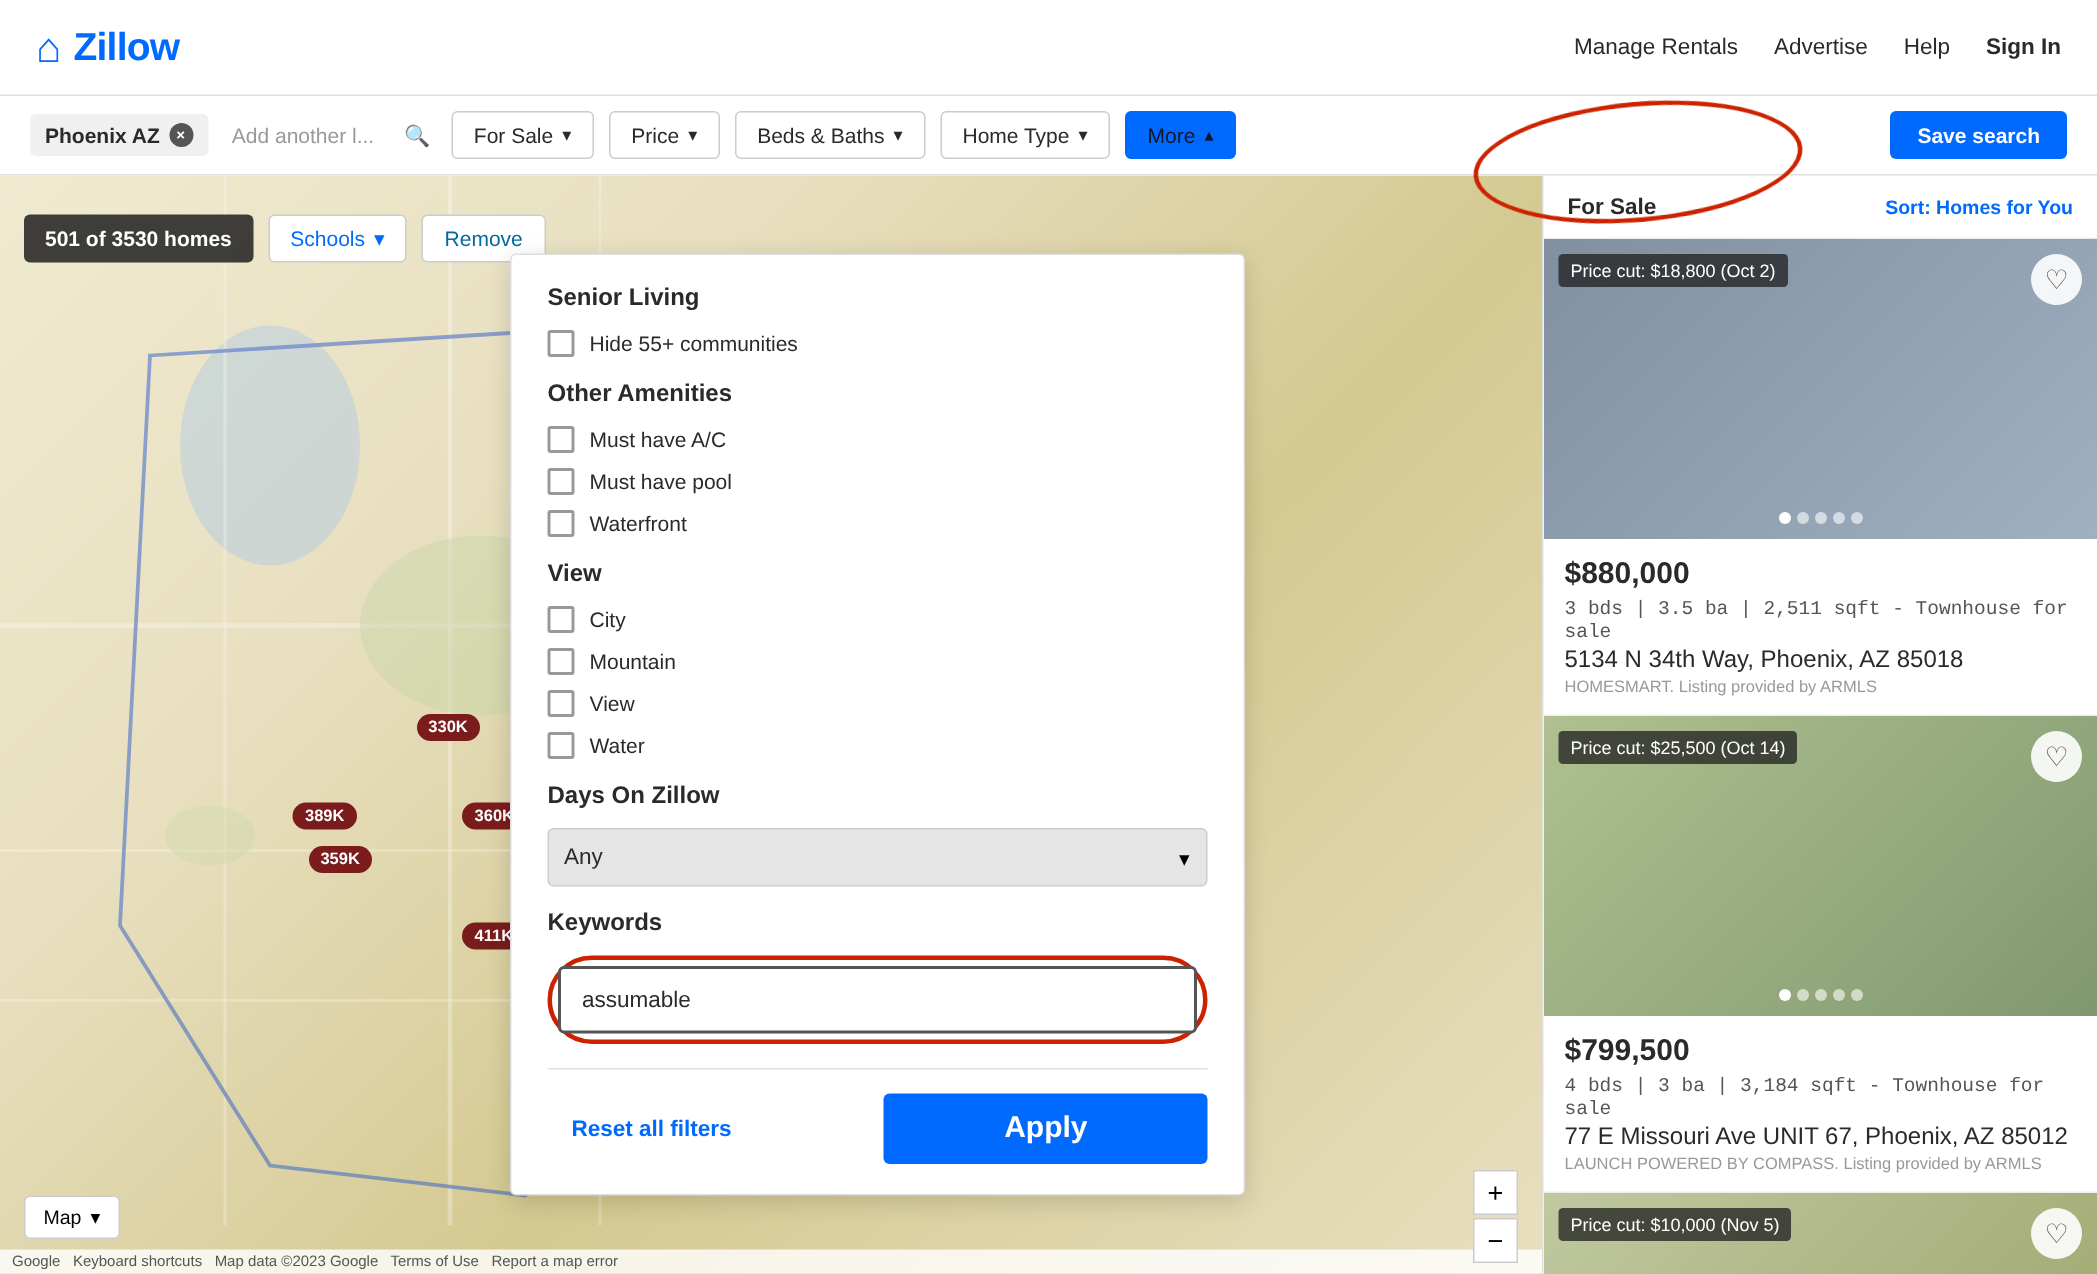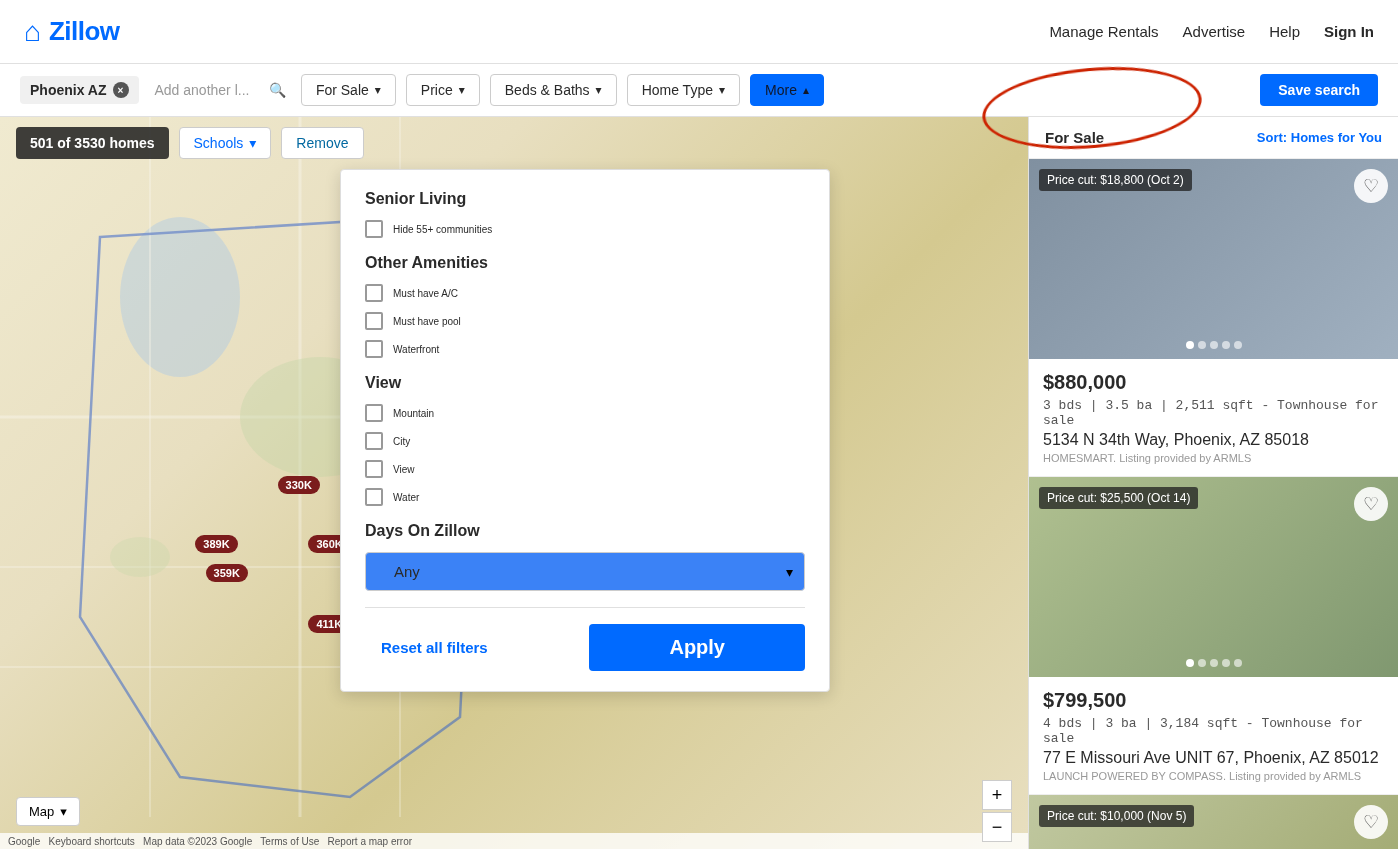--- a/index.html
+++ b/index.html
@@ -53,21 +53,21 @@
     .main-content { display: flex; height: calc(849px - 64px - 52px); position: relative; }
 
     
     .map-container { flex: 1; position: relative; overflow: hidden; background: #e8e0d0; }
     .map-bg {
       width: 100%; height: 100%;
       background: linear-gradient(135deg, #f0ead0 0%, #e8dfc0 30%, #d4c990 60%, #e8dfc0 100%);
       position: relative;
     }
     .map-overlay-bar {
-      position: absolute; top: 0; left: 0; right: 0;
+      position: absolute; top: 16px; left: 0; right: 0;
       display: flex; align-items: center; padding: 10px 16px; gap: 10px; z-index: 5;
     }
     .homes-count {
       background: rgba(30,30,30,0.85); color: #fff; border-radius: 4px;
       padding: 8px 14px; font-size: 14px; font-weight: 600;
     }
     .schools-btn {
       display: flex; align-items: center; gap: 6px;
       background: #fff; border: 1px solid #ccc; border-radius: 4px;
       padding: 7px 14px; font-size: 14px; font-weight: 500; cursor: pointer; color: #006aff;
@@ -113,25 +113,25 @@
     }
 
     .filter-section { margin-bottom: 16px; }
     .filter-section-title { font-size: 16px; font-weight: 700; color: #2a2a2a; margin-bottom: 12px; }
 
     .checkbox-row { display: flex; align-items: center; gap: 10px; margin-bottom: 10px; cursor: pointer; }
     .checkbox-box {
       width: 18px; height: 18px; border: 2px solid #999; border-radius: 2px;
       background: #fff; flex-shrink: 0;
     }
-    .checkbox-label { font-size: 10px; color: #2a2a2a; }
+    .checkbox-label { font-size: 14px; color: #2a2a2a; }
 
     .days-select {
-      width: 100%; padding: 10px 28px; border: 1px solid #ccc; border-radius: 4px;
-      font-size: 15px; color: #2a2a2a; appearance: none; background: #3b82f6;
+      width: 100%; padding: 10px 10px; border: 1px solid #ccc; border-radius: 4px;
+      font-size: 15px; color: #2a2a2a; appearance: none; background: #e5e5e5;
       cursor: pointer; display: flex; align-items: center; justify-content: space-between;
     }
     .days-select-wrapper { position: relative; }
     .days-select-wrapper .chevron-down {
       position: absolute; right: 12px; top: 50%; transform: translateY(-50%); pointer-events: none;
     }
 
     .keywords-input {
       width: 100%; padding: 12px 14px; border: 2px solid #555; border-radius: 4px;
       font-size: 15px; color: #2a2a2a; outline: none;
@@ -344,25 +344,25 @@
         <label class="checkbox-row">
           <div class="checkbox-box"></div>
           <span class="checkbox-label">Waterfront</span>
         </label>
       </div>
 
       <div class="filter-section">
         <div class="filter-section-title">View</div>
         <label class="checkbox-row">
           <div class="checkbox-box"></div>
+          <span class="checkbox-label">City</span>
+        </label>
+        <label class="checkbox-row">
+          <div class="checkbox-box"></div>
           <span class="checkbox-label">Mountain</span>
-        </label>
-        <label class="checkbox-row">
-          <div class="checkbox-box"></div>
-          <span class="checkbox-label">City</span>
         </label>
         <label class="checkbox-row">
           <div class="checkbox-box"></div>
           <span class="checkbox-label">View</span>
         </label>
         <label class="checkbox-row">
           <div class="checkbox-box"></div>
           <span class="checkbox-label">Water</span>
         </label>
       </div>
@@ -379,20 +379,26 @@
             <option>90 days</option>
             <option>6 months</option>
             <option>12 months</option>
             <option>24 months</option>
             <option>36 months</option>
           </select>
           <span class="chevron-down">▾</span>
         </div>
       </div>
 
+      <div class="filter-section">
+        <div class="filter-section-title">Keywords</div>
+        <div style="border: 3px solid #cc2200; border-radius: 50px; padding: 4px;">
+          <input class="keywords-input" type="text" value="assumable" style="">
+        </div>
+      </div>
 
       <div class="dropdown-footer">
         <button class="reset-btn">Reset all filters</button>
         <button class="apply-btn">Apply</button>
       </div>
     </div>
 
   </div>
 
   <div class="listings-panel">

